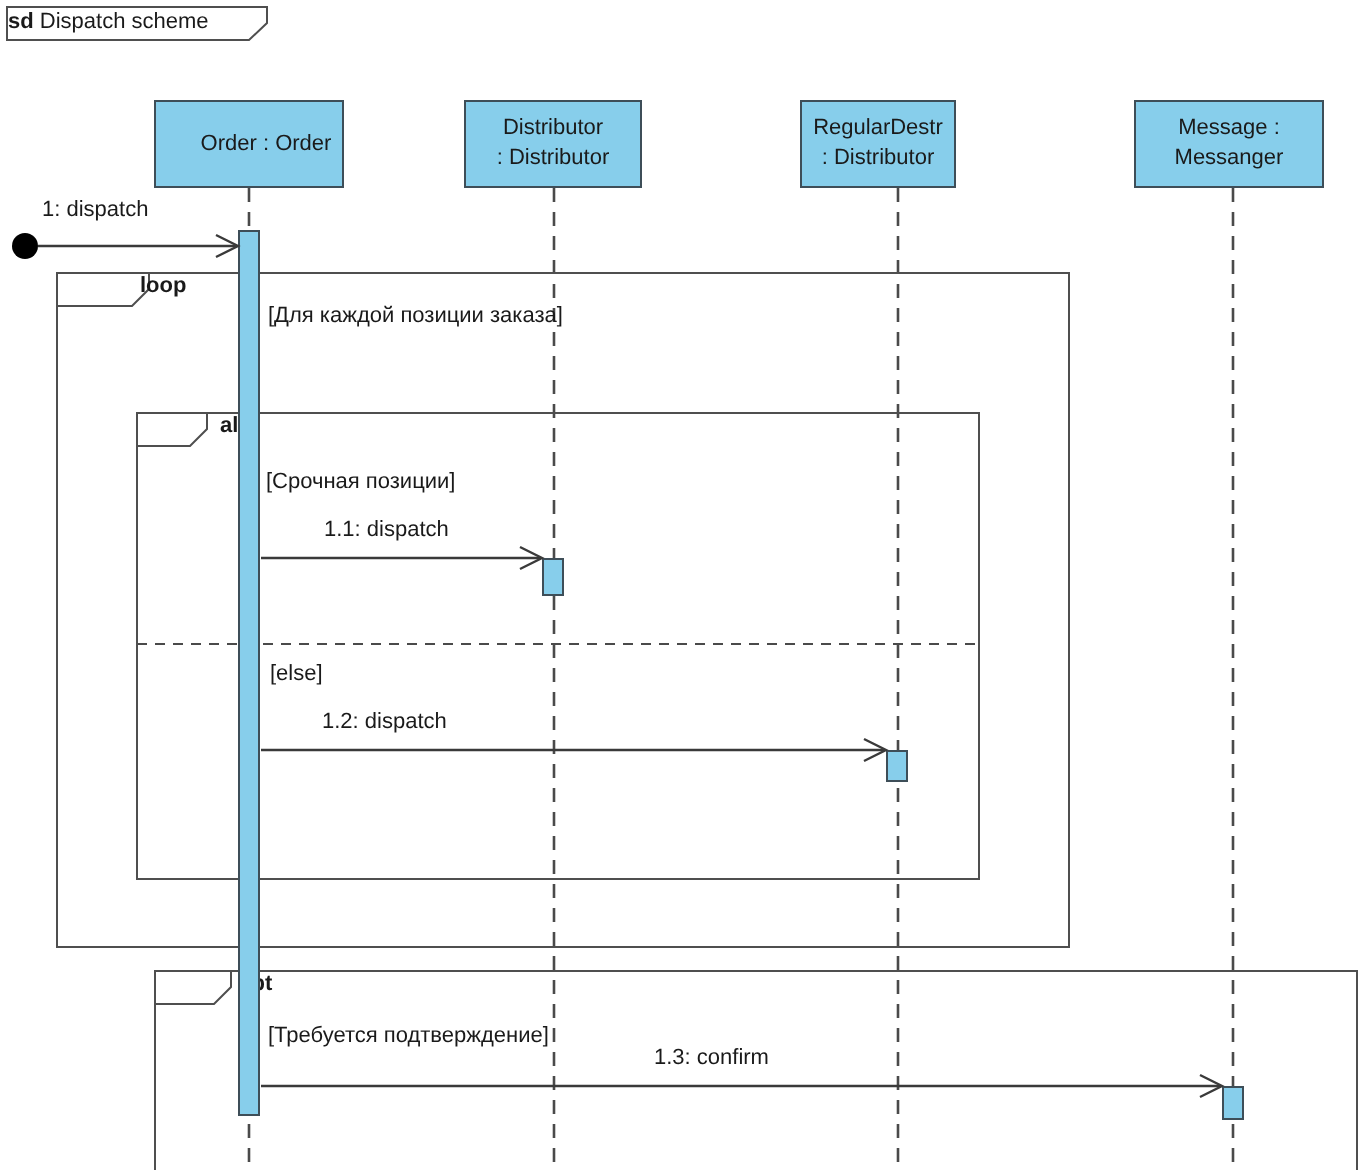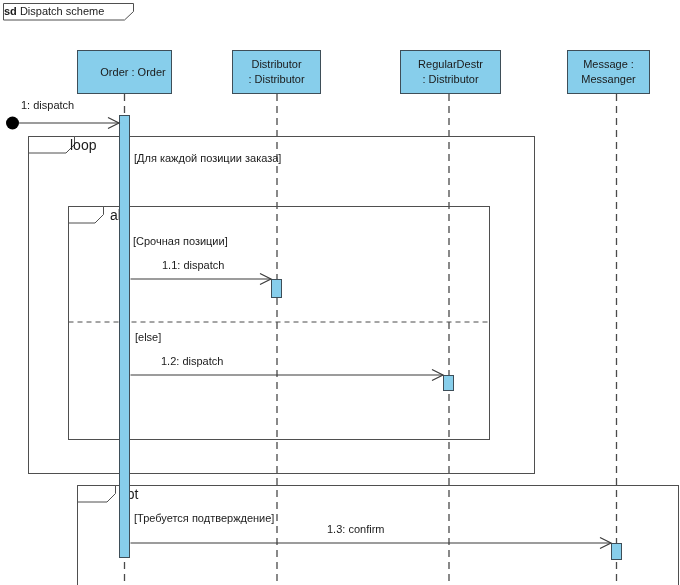--- a/index.html
+++ b/index.html
@@ -18,21 +18,21 @@
   .layer{position:absolute;left:0;top:0;}
   .layer.bottom{z-index:1;}
   .layer.top{z-index:5;}
   .lifeline{stroke:var(--lifeline);stroke-width:1.3;stroke-dasharray:7 5;}
   .sep{stroke:var(--lifeline);stroke-width:1;stroke-dasharray:5 4;}
   .msgline{stroke:var(--msg);stroke-width:1.2;fill:none;}
   .frame{position:absolute;border:1px solid var(--frame-border);z-index:2;background:transparent;}
   .frame.noclose{border-bottom:none;}
   .frag-label{position:absolute;top:-1px;left:-1px;width:140px;height:18px;}
   .frag-label svg{position:absolute;left:0;top:0;}
-  .frag-label .kw{position:absolute;left:6px;top:1px;font-weight:normal;font-size:14px;white-space:nowrap;padding-left:36px;}
+  .frag-label .kw{position:absolute;left:6px;top:1px;font-weight:bold;font-size:11px;white-space:nowrap;padding-left:36px;}
   .pent{fill:#ffffff;stroke:var(--frame-border);stroke-width:1;}
   .sd-title{position:absolute;left:3px;top:3px;width:140px;height:18px;z-index:6;}
   .sd-title .txt{position:absolute;left:1px;top:2px;white-space:nowrap;}
   .sd-title .kw{font-weight:bold;}
   .header{
     position:absolute;top:50px;height:44px;box-sizing:border-box;z-index:3;
     background:var(--el-fill);border:1.4px solid var(--el-border);
     display:flex;flex-direction:column;align-items:center;justify-content:center;
     text-align:center;line-height:15px;
   }
@@ -89,25 +89,25 @@
     <span class="txt"><span class="kw">sd</span> <span>Dispatch scheme</span></span>
   </div>
 
   <div class="header" style="left:77px;width:95px;padding-left:17px;">
     <span>Order : Order</span>
   </div>
   <div class="header" style="left:232px;width:89px;">
     <span>Distributor</span>
     <span>: Distributor</span>
   </div>
-  <div class="header" style="left:400px;width:101px;">
+  <div class="header" style="left:400px;width:78px;">
     <span>RegularDestr</span>
     <span>: Distributor</span>
   </div>
-  <div class="header" style="left:567px;width:83px;">
+  <div class="header" style="left:567px;width:95px;">
     <span>Message :</span>
     <span>Messanger</span>
   </div>
 
   <div class="activation" style="left:119px;top:115px;height:443px;"></div>
   <div class="activation" style="left:271px;top:279px;height:19px;"></div>
   <div class="activation" style="left:443px;top:375px;height:16px;"></div>
   <div class="activation" style="left:611px;top:543px;height:17px;"></div>
 
   <svg class="layer top" width="680" height="585">

